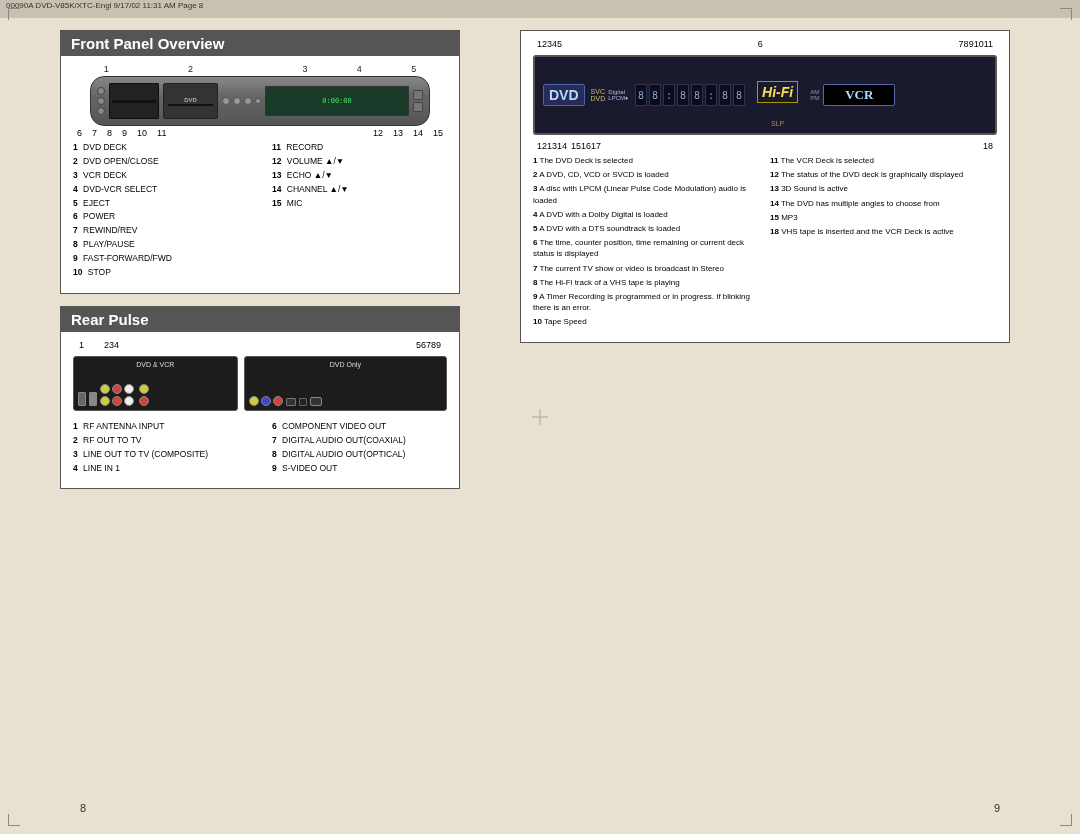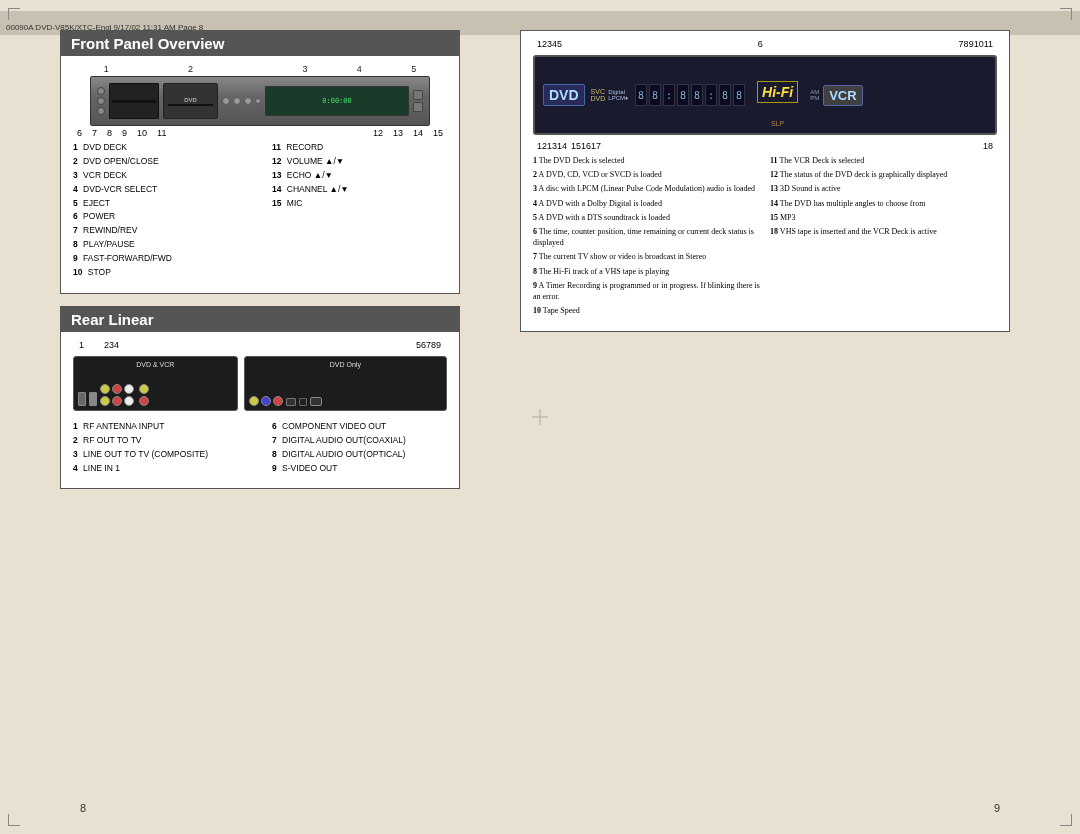--- a/index.html
+++ b/index.html
@@ -19,22 +19,21 @@
       position: relative;
     }
     
     .header-bar {
       position: absolute;
       top: 0; left: 0; right: 0;
       height: 18px;
       background: #c8c0b0;
       font-size: 8px;
       color: #333;
-      padding: 12px 6px;
-      margin-top: 11px;
+      padding: 1px 6px;
     }
     
     .left-col {
       position: absolute;
       top: 30px; left: 60px;
       width: 400px;
     }
     
     .right-col {
       position: absolute;
@@ -101,27 +100,28 @@
     .display-hifi {
       color: #ffdd44;
       font-size: 14px;
       font-weight: bold;
       font-style: italic;
       margin: 17px 8px;
       border: 1px solid #aa9900;
       padding: 2px 4px;
     }
     .display-vcr {
-      background: #404040;
+      background: #000000;
       color: #aaddff;
-      padding: 2px 5px;
+      padding: 2px 21px;
       font-size: 13px;
       font-weight: bold;
       border: 1px solid #5566aa;
       border-radius: 2px;
+      font-family: Liberation Serif, serif;
     }
     .display-digits {
       display: flex;
       gap: 2px;
       margin: 0 4px;
     }
     .digit-block {
       background: #0a0a20;
       border: 1px solid #334;
       width: 12px;
@@ -135,21 +135,20 @@
     }
     
     .desc-cols {
       display: flex;
       gap: 10px;
       padding: 4px;
       font-size: 8px;
     }
     .desc-col {
       flex: 1;
-      font-family: Liberation Serif, serif;
     }
     .desc-item {
       margin-bottom: 3px;
       line-height: 1.4;
     }
     .desc-item strong {
       font-weight: bold;
     }
     .page-numbers {
       position: absolute;
@@ -159,21 +158,21 @@
       justify-content: space-between;
       padding: 0 80px;
       font-size: 11px;
       color: #333;
     }
     
     .device-body {
       width: 340px;
       height: 50px;
       background: linear-gradient(180deg, #888 0%, #666 40%, #555 100%);
-      border-radius: 2px;
+      border-radius: 14px;
       border: 1.5px solid #333;
       margin: 0 auto;
       display: flex;
       align-items: center;
       padding: 3px 6px;
       gap: 4px;
       position: relative;
     }
     .device-controls {
       display: flex;
@@ -362,21 +361,21 @@
             <div class="list-item"><strong>12</strong> VOLUME ▲/▼</div>
             <div class="list-item"><strong>13</strong> ECHO ▲/▼</div>
             <div class="list-item"><strong>14</strong> CHANNEL ▲/▼</div>
             <div class="list-item"><strong>15</strong> MIC</div>
           </div>
         </div>
       </div>
     </div>
 
     <div class="section-box">
-      <div class="section-title">Rear Linear</div>
+      <div class="section-title">Rear Pulse</div>
       <div class="section-content">
 
         <div style="display:flex;justify-content:space-between;padding:0 10px;font-size:9px;margin-bottom:2px;">
           <span>1</span>
           <span style="margin-left:20px">2</span>
           <span>3</span>
           <span>4</span>
           <span style="flex:1"></span>
           <span>5</span>
           <span>6</span>

